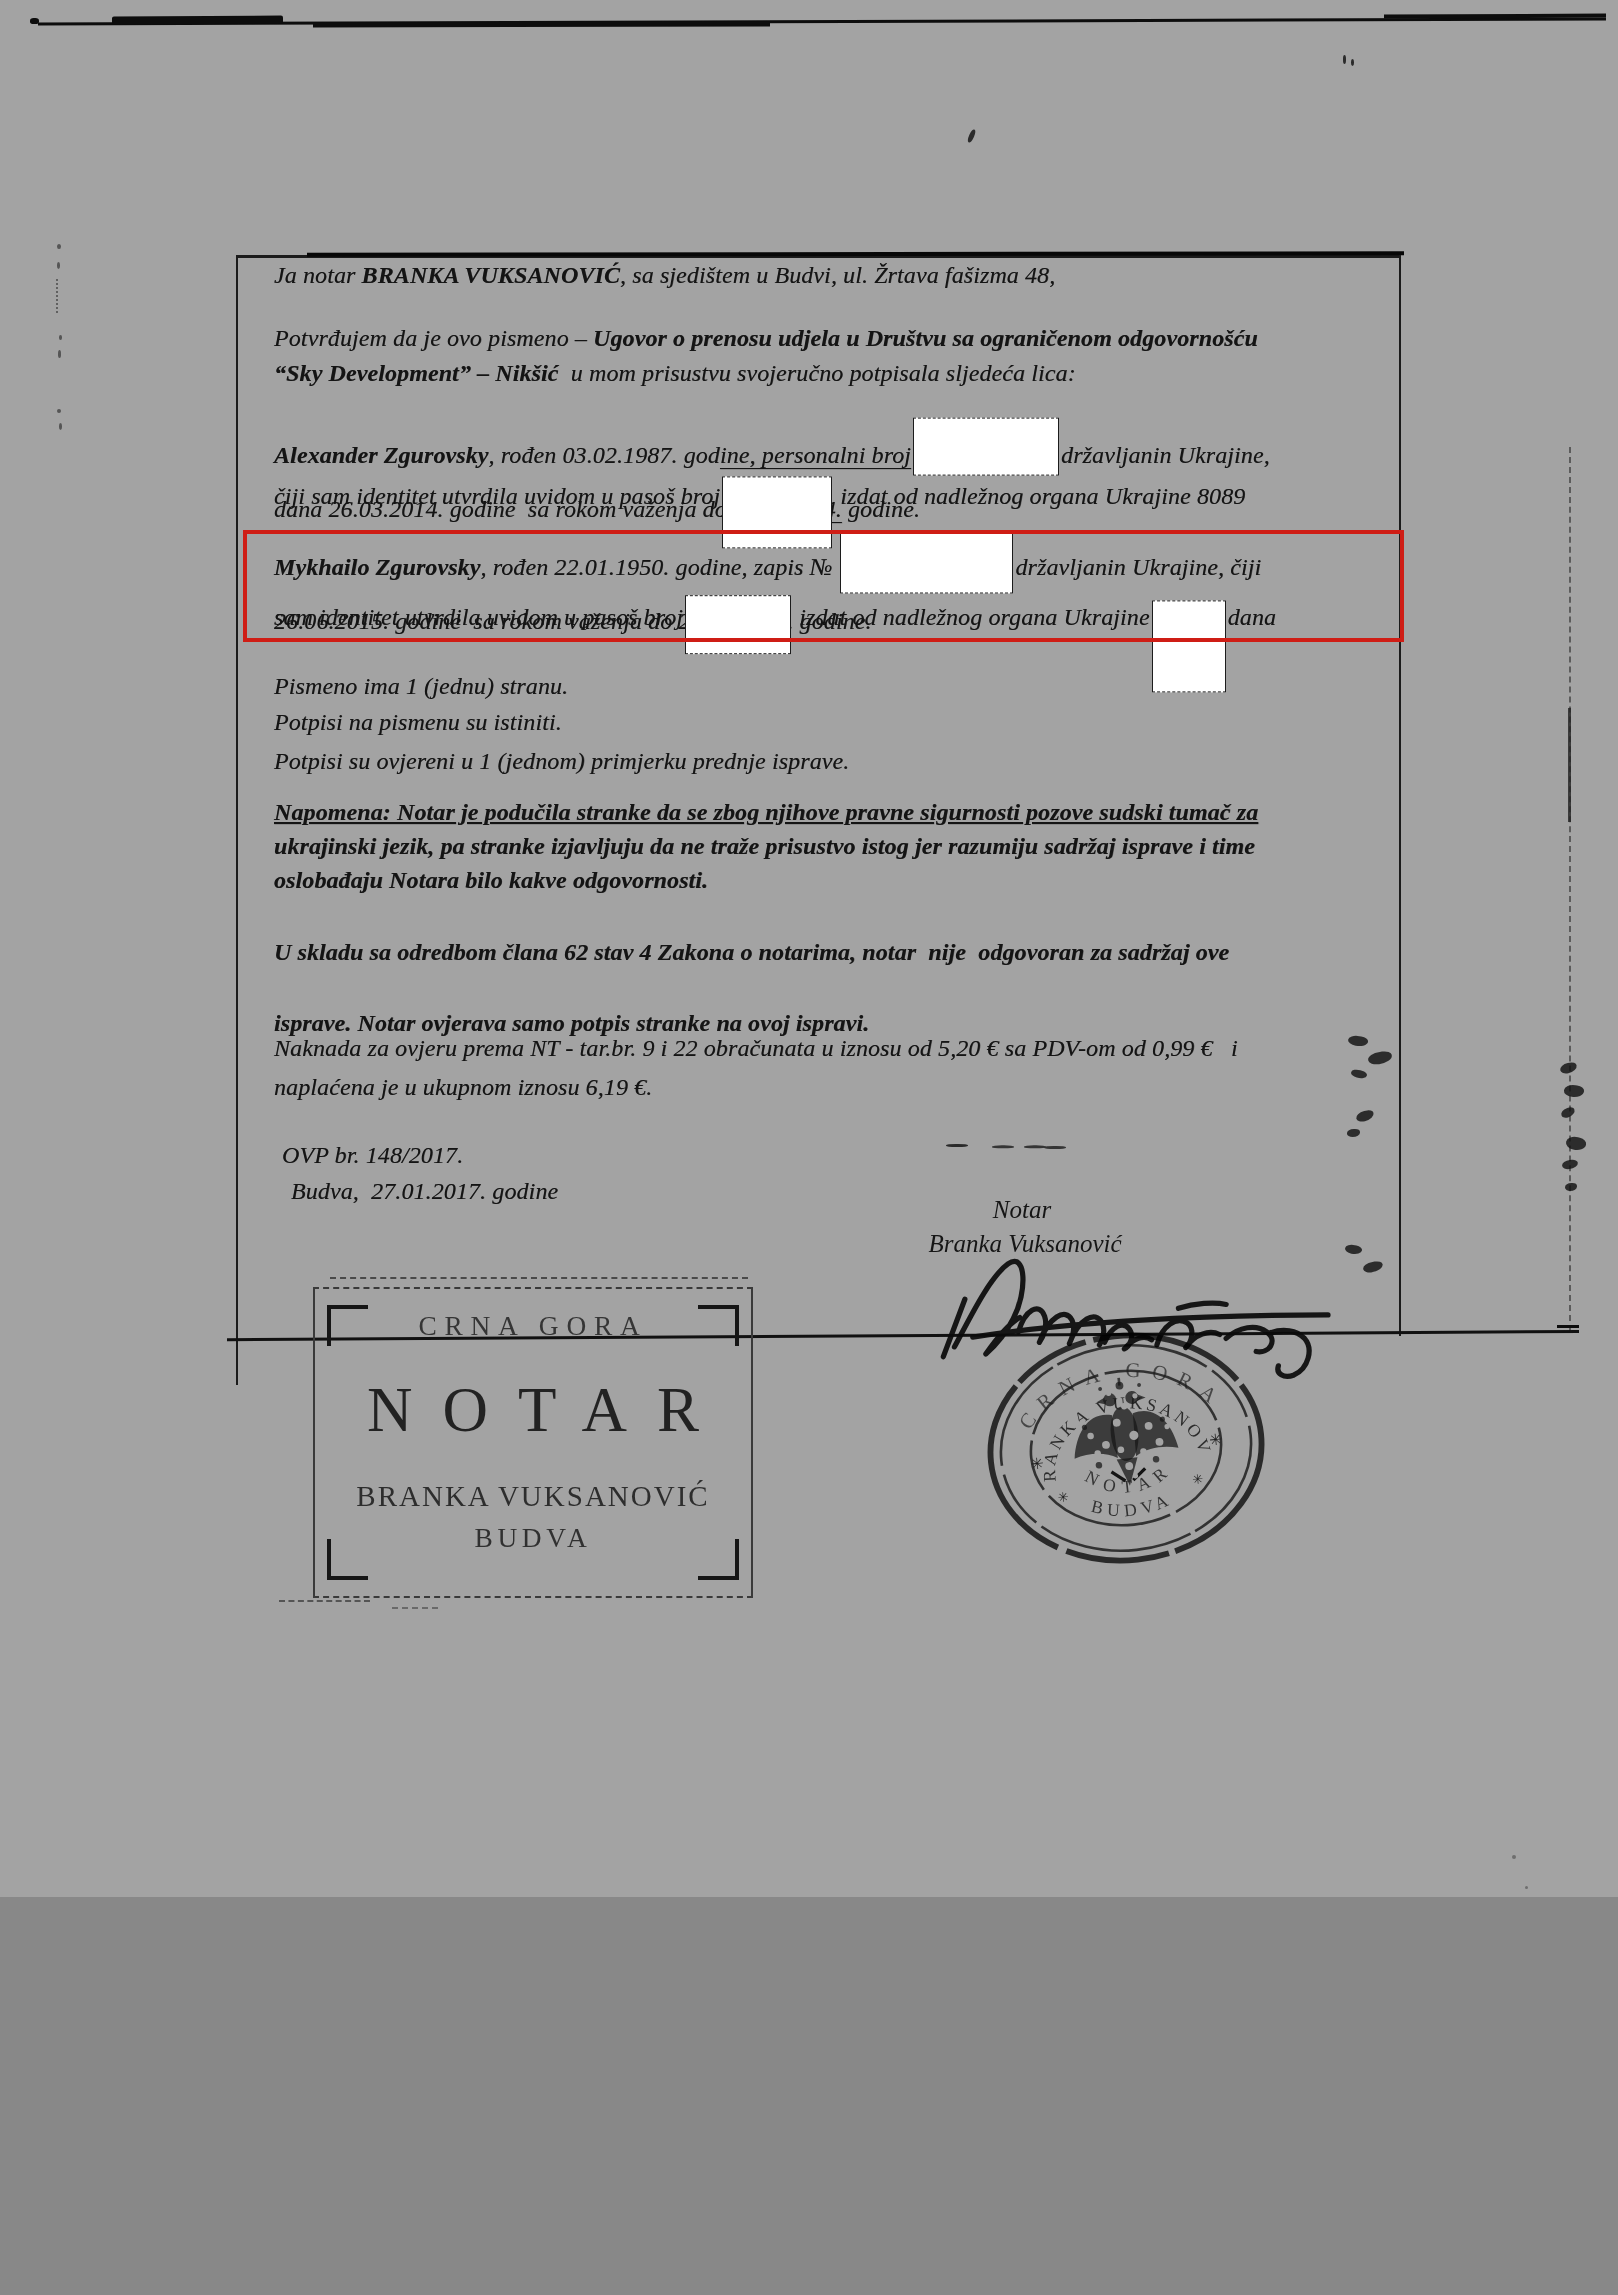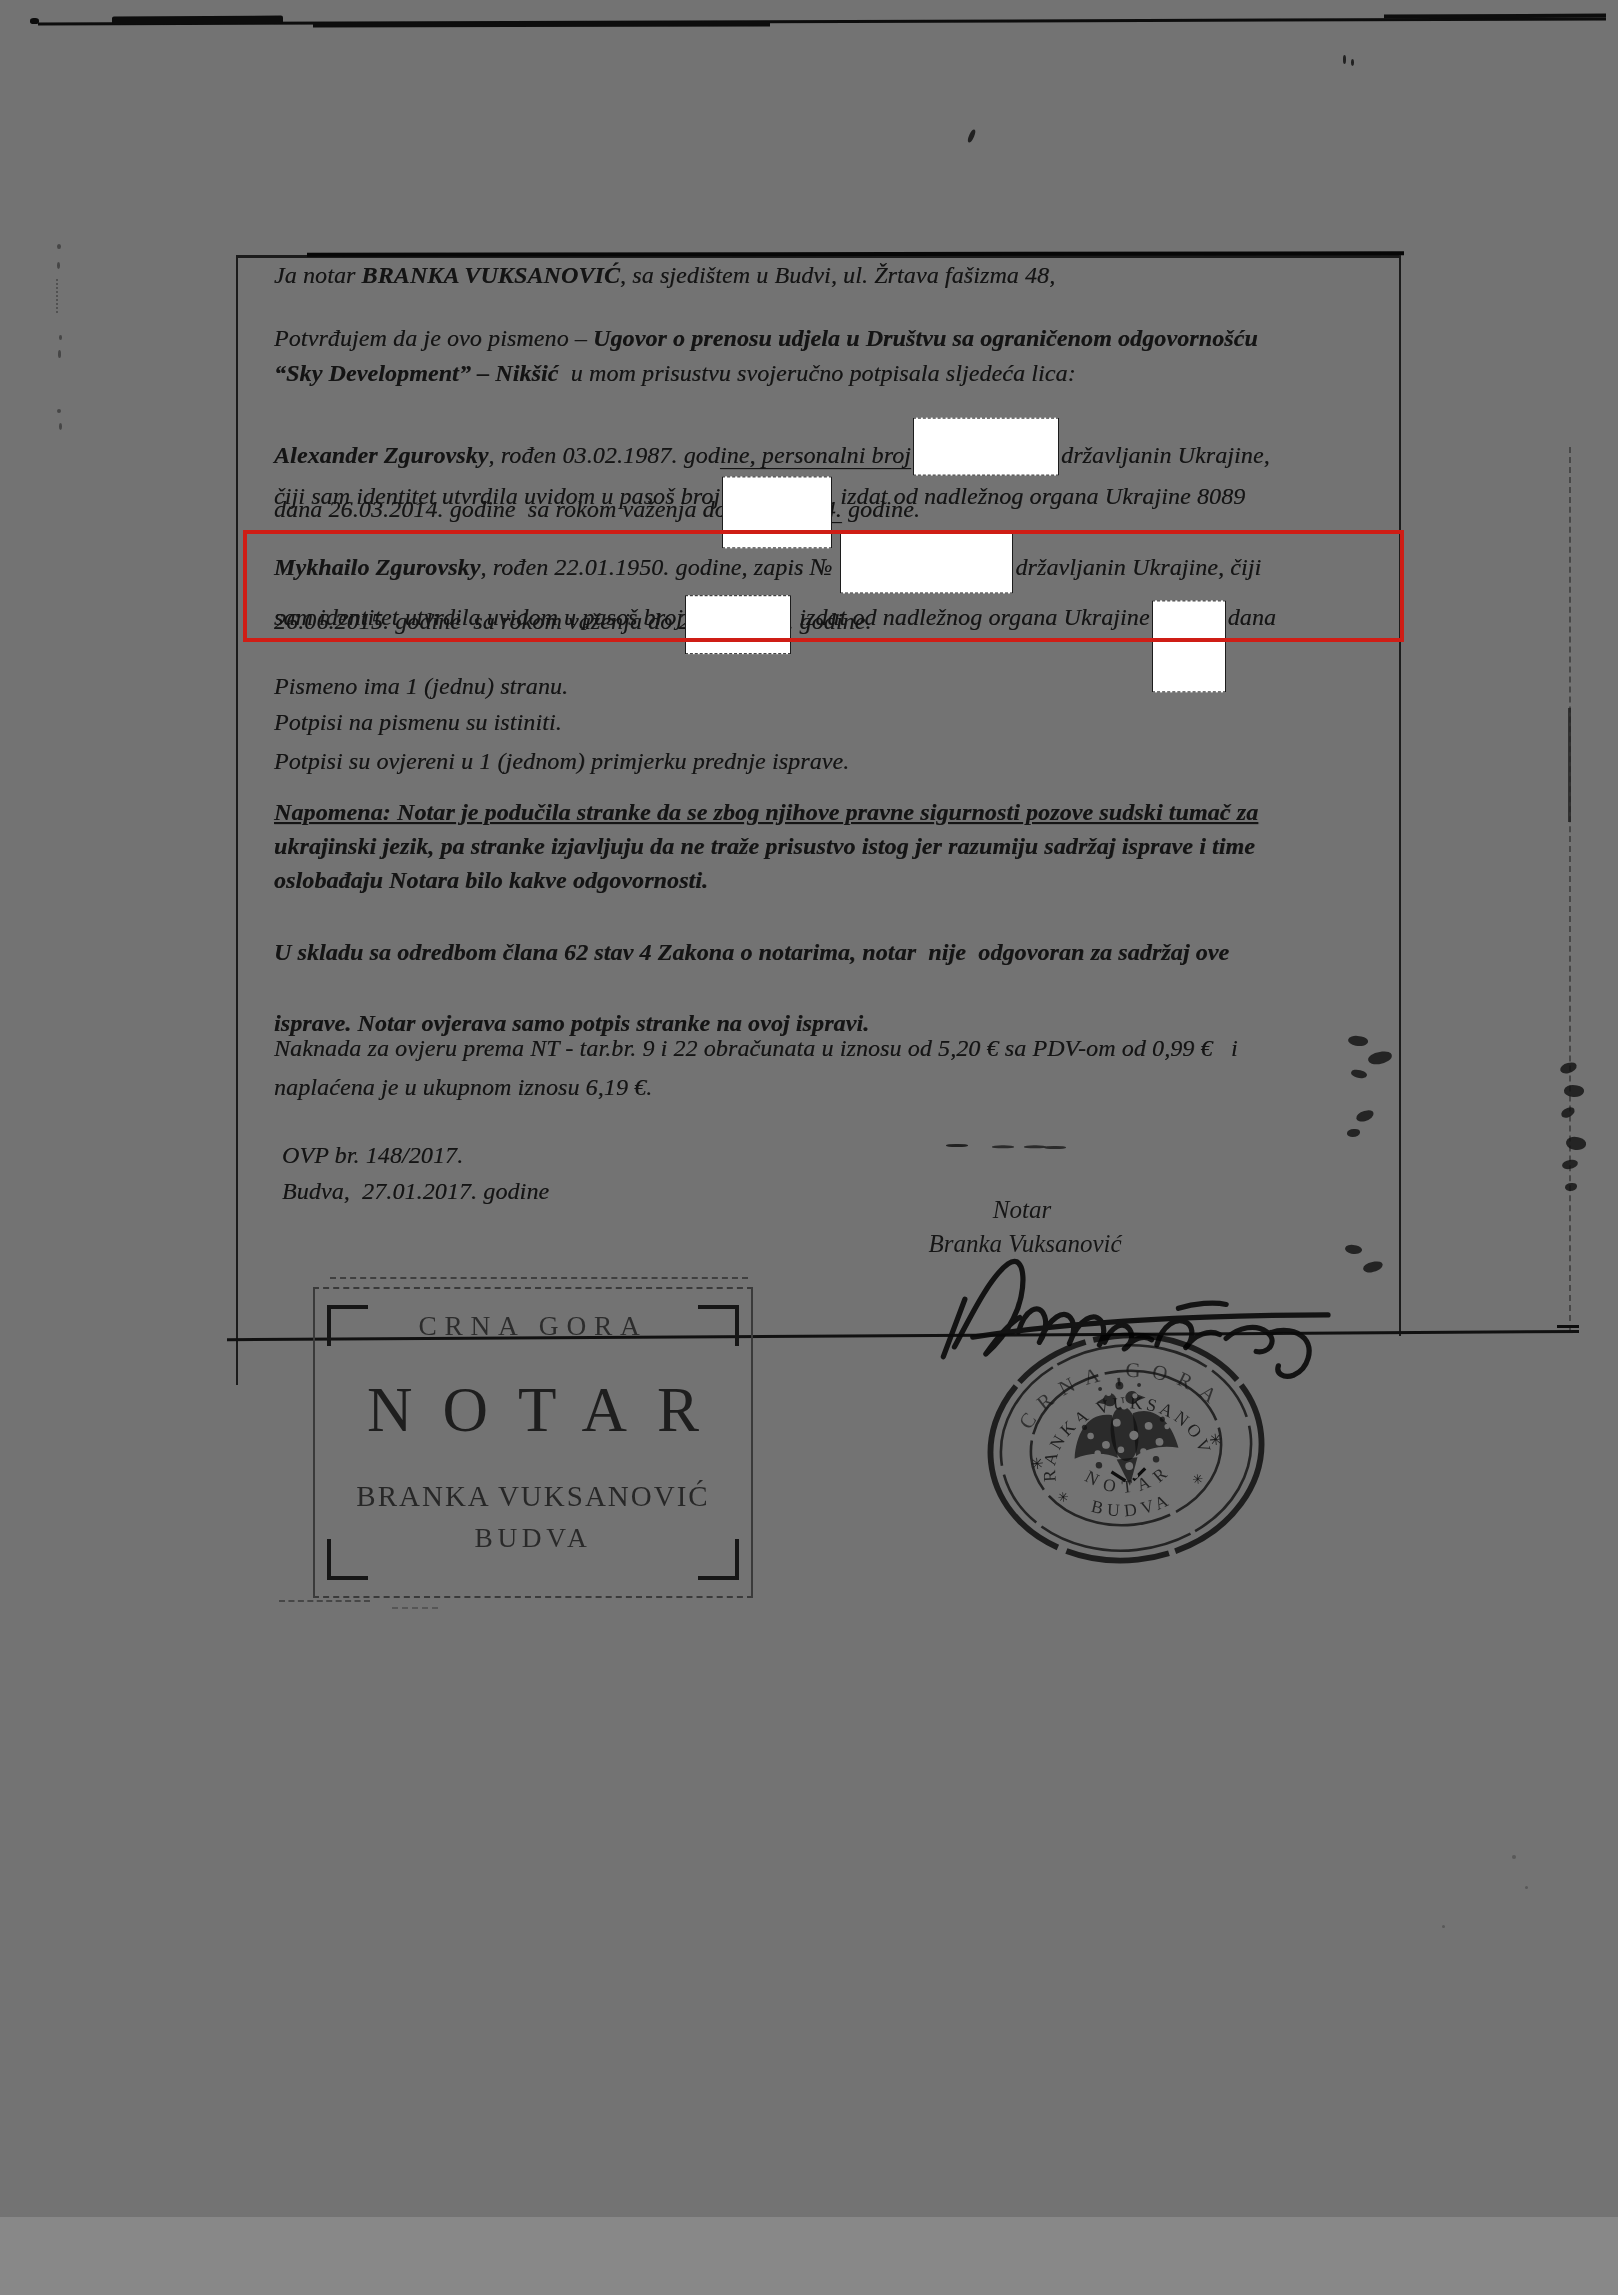--- a/index.html
+++ b/index.html
@@ -1,17 +1,17 @@
 <!DOCTYPE html>
 <html style="font-size:10.4px"><head>
 <meta charset="utf-8">
 <style>
   html,body { margin:0; padding:0; background:#888; }
   .page {
-    position:relative; width:1619px; height:2217px; background:#737373;
+    position:relative; width:1619px; height:1897px; background:#a3a3a3;
     overflow:hidden; font-family:"Liberation Serif","DejaVu Serif",serif;
     color:#161616;
   }
   
   .artifact { position:absolute; background:#0d0d0d; }
   .scanline-base { left:38px; top:20px; width:1568px; height:3.3px; transform:rotate(-0.18deg); }
   .scanline-thick { left:112px; top:16.3px; width:171px; height:7.8px; transform:rotate(-0.3deg); border-radius:2px; }
   .scanline-mid { left:313px; top:21.5px; width:457px; height:4.6px; transform:rotate(-0.15deg); }
   .scanline-right { left:1384px; top:14.4px; width:222px; height:3.9px; transform:rotate(-0.2deg); }
   .scan-nub { left:30px; top:17.6px; width:9.1px; height:6.5px; border-radius:40%; }
@@ -151,21 +151,21 @@
       <div class="doc-line" style="top: 709px; left: 274px;"><span>Potpisi na pismenu su istiniti.</span></div>
       <div class="doc-line" style="top: 748px; left: 274px;"><span>Potpisi su ovjereni u 1 (jednom) primjerku prednje isprave.</span></div>
       <div class="doc-line" style="top: 799px; left: 274px; text-decoration: underline;"><span class="bold">Napomena: Notar je podučila stranke da se zbog njihove pravne sigurnosti pozove sudski tumač za</span></div>
       <div class="doc-line" style="top: 833px; left: 274px;"><span class="bold">ukrajinski jezik, pa stranke izjavljuju da ne traže prisustvo istog jer razumiju sadržaj isprave i time</span></div>
       <div class="doc-line" style="top: 867px; left: 274px;"><span class="bold">oslobađaju Notara bilo kakve odgovornosti.</span></div>
       <div class="doc-line" style="top: 939px; left: 274px;"><span class="bold">U skladu sa odredbom člana 62 stav 4 Zakona o notarima, notar&nbsp; nije&nbsp; odgovoran za sadržaj ove</span></div>
       <div class="doc-line" style="top: 974px; left: 274px; margin-top: 36px;"><span class="bold">isprave. Notar ovjerava samo potpis stranke na ovoj ispravi.</span></div>
       <div class="doc-line" style="top: 1035px; left: 274px;"><span>Naknada za ovjeru prema NT - tar.br. 9 i 22 obračunata u iznosu od 5,20 € sa PDV-om od 0,99 €&nbsp;&nbsp; i</span></div>
       <div class="doc-line" style="top: 1074px; left: 274px;"><span>naplaćena je u ukupnom iznosu 6,19 €.</span></div>
       <div class="doc-line" style="top: 1142px; left: 282px;"><span>OVP br. 148/2017.</span></div>
-      <div class="doc-line" style="top: 1178px; left: 282px;"><span>Budva,&nbsp; 27.01.2017. godine</span></div>
+      <div class="doc-line" style="top: 1178px; left: 291px;"><span>Budva,&nbsp; 27.01.2017. godine</span></div>
     </div>
 
   <div class="red-box" style="border-color: rgb(207, 29, 21);"></div>
 
   <div class="notar-label">Notar</div>
   <div class="notary-name">Branka Vuksanović</div>
 
   <svg class="signature-svg" width="418" height="157" viewBox="0 0 640 240">
     <g fill="none" stroke="#0b0b0b" stroke-width="8" stroke-linecap="round" stroke-linejoin="round" opacity=".92">
       <path d="M 25 180 L 58 92"></path>

